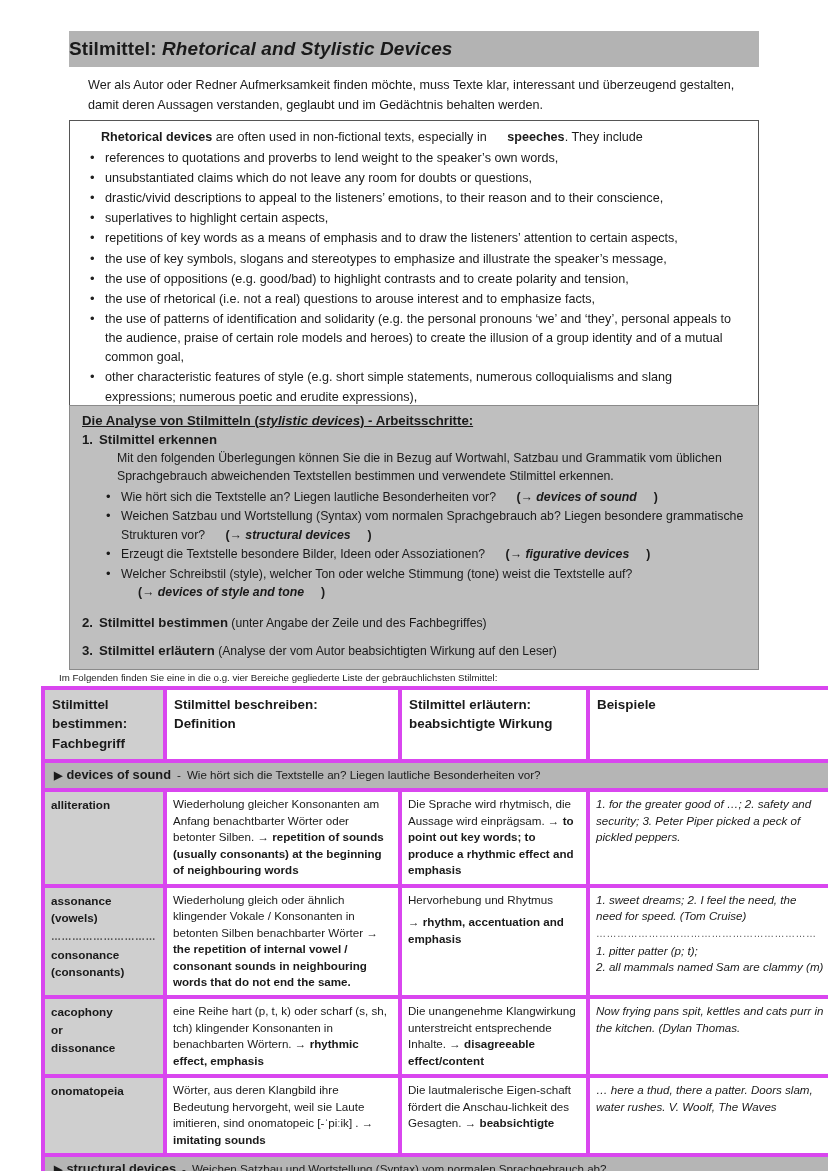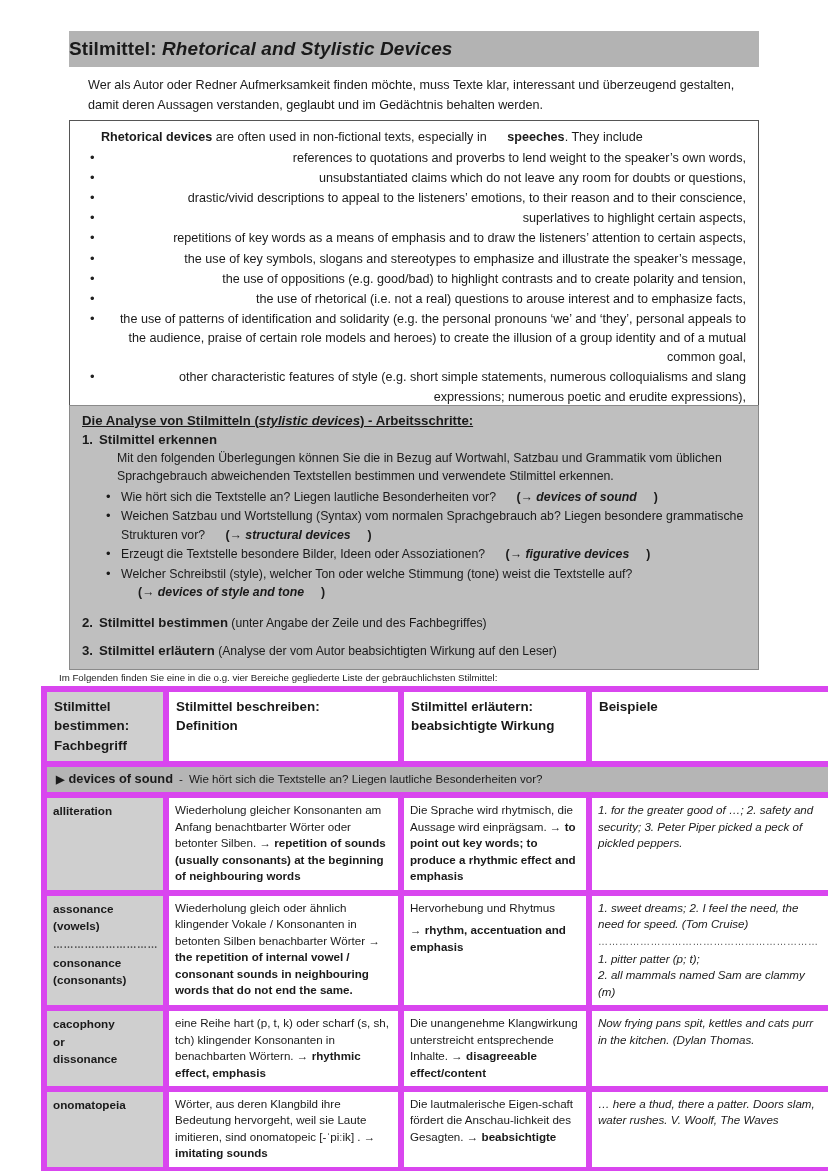--- a/index.html
+++ b/index.html
@@ -73,21 +73,20 @@
     list-style: none;
     margin: 0;
     padding: 0;
   }
   .rhet-list li {
     position: relative;
     padding-left: 23px;
     font-size: 12.6px;
     line-height: 1.52;
     margin-bottom: 1px;
-    text-align: right;
   }
   .rhet-list li::before {
     content: "\2022";
     position: absolute;
     left: 8px;
     top: -1px;
     font-size: 13px;
     color: #222;
   }
 
@@ -163,21 +162,21 @@
   
   .devtable {
     position: absolute;
     left: 41px;
     top: 686px;
     width: 748px;
     border-collapse: collapse;
     table-layout: fixed;
   }
   .devtable td, .devtable th {
-    border: 6px solid #d946ef;
+    border: 4px solid #d946ef;
     vertical-align: top;
     padding: 4px 6px 5px 6px;
     font-size: 11.6px;
     line-height: 1.42;
     text-align: left;
   }
   .devtable .c1 { width: 122px; }
   .devtable .c2 { width: 235px; }
   .devtable .c3 { width: 188px; margin-top: 42px; }
   .devtable .c4 { width: 245px; }

